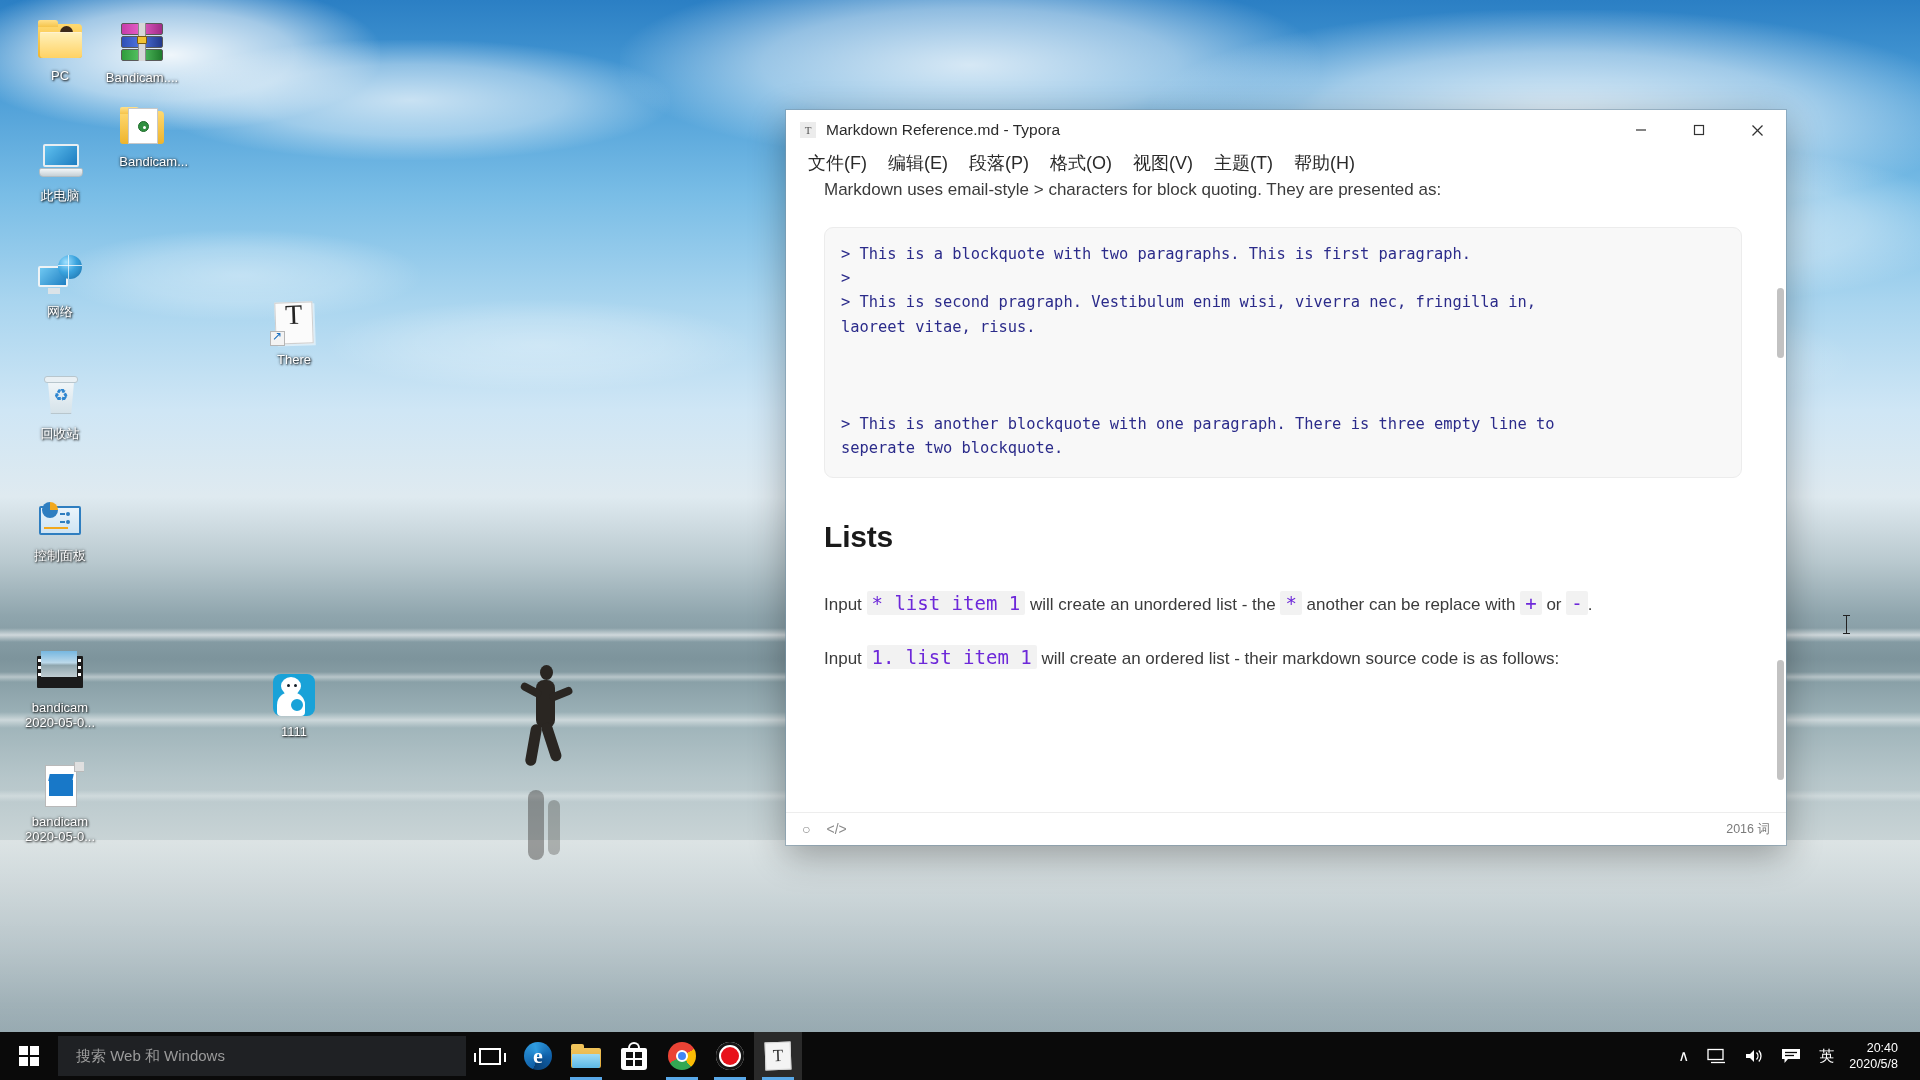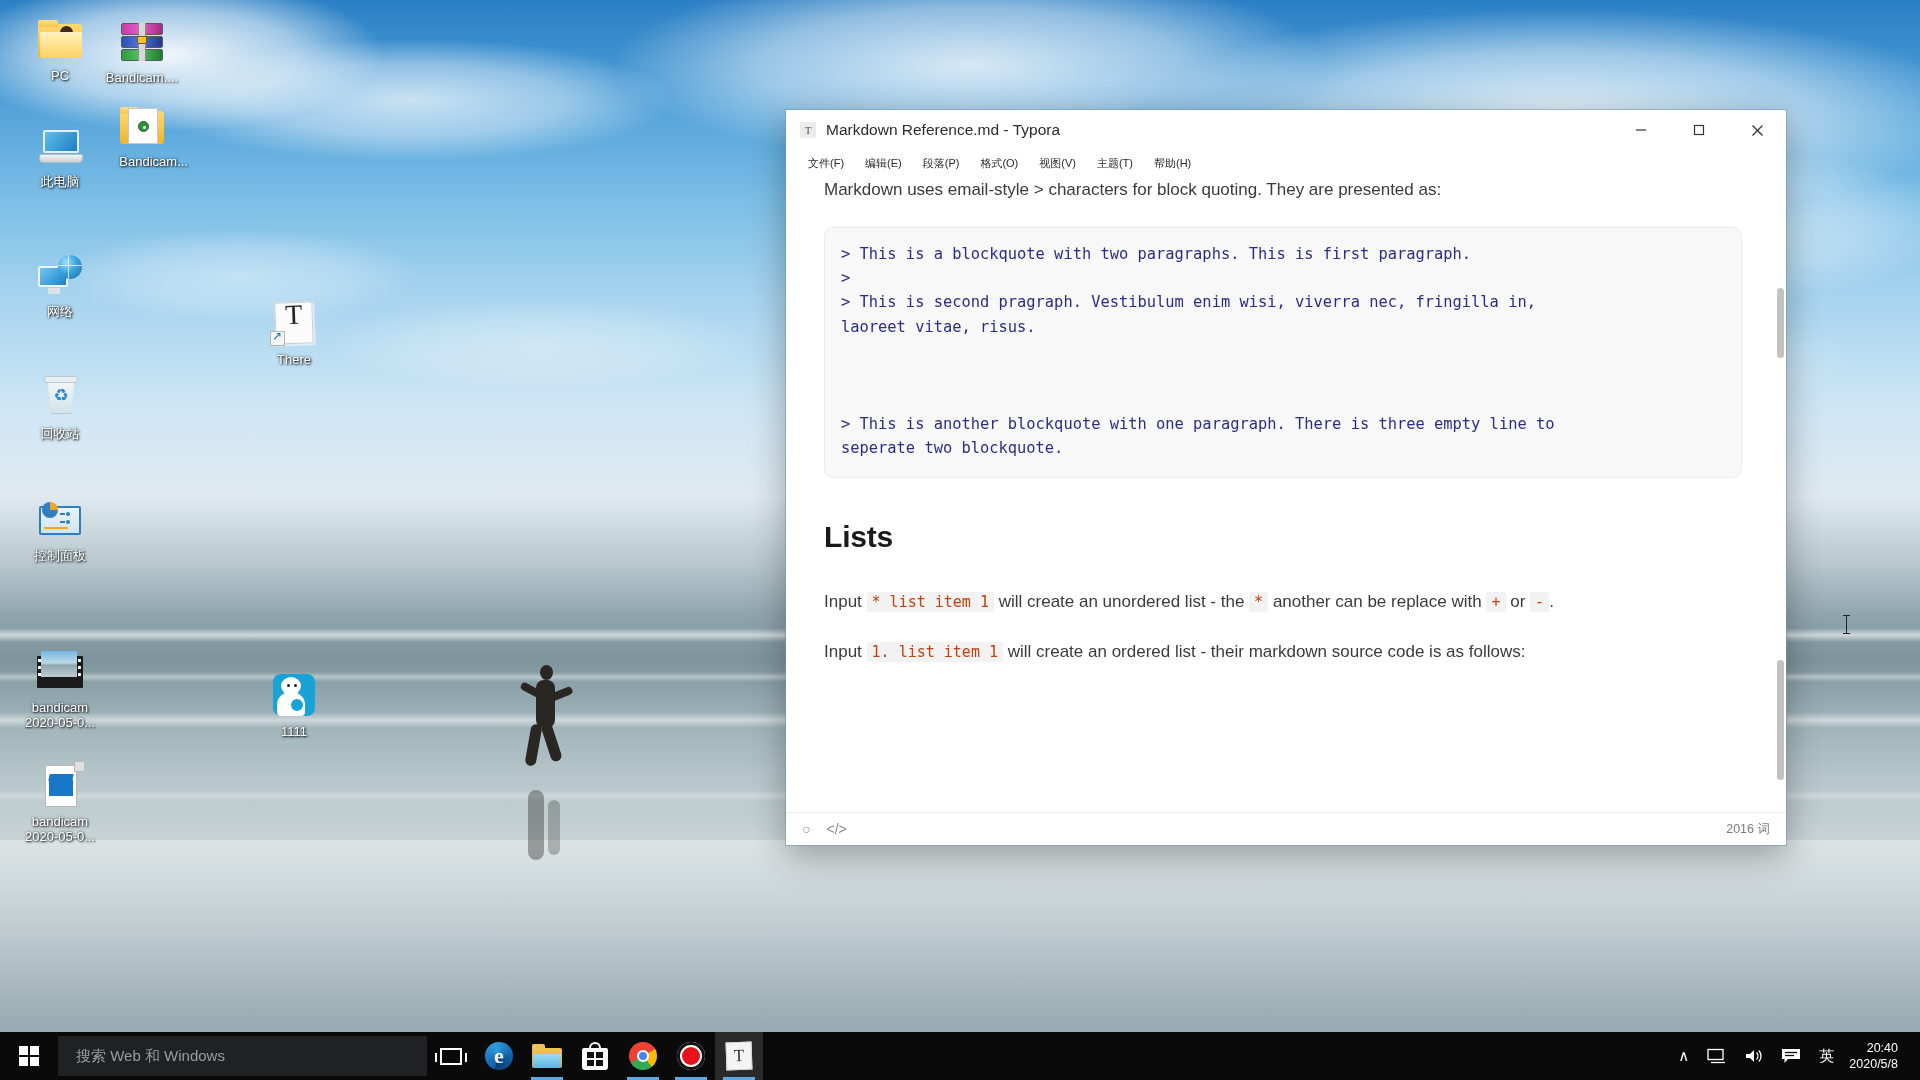--- a/index.html
+++ b/index.html
@@ -187,21 +187,21 @@
     color: #333;
   }
   #btn-min { right: 116px; }
   #btn-max { right: 58px; }
   #btn-close { right: 0; }
 
   #menubar {
     height: 26px;
     display: flex; align-items: center;
     padding-left: 14px;
-    font-size: 11px;
+    font-size: 18px;
     color: #2a2a2a;
     background: #fff;
   }
   #menubar .mitem { padding: 2px 8px; margin-right: 5px; cursor: default; }
 
   #content {
     position: absolute;
     left: 0; top: 66px; right: 0; bottom: 33px;
     overflow: hidden;
     background: #fff;
@@ -230,22 +230,22 @@
     line-height: 1.58;
     color: #2b2b8a;
     white-space: pre-wrap;
     word-break: break-word;
   }
   code.inline {
     background: #f2f2f2;
     border-radius: 2px;
     padding: 1px 5px;
     font-family: "DejaVu Sans Mono", monospace;
-    font-size: 15px;
-    color: #c2410c;
+    font-size: 19px;
+    color: #6d28d9;
   }
   .cursor-caret {
     position: absolute;
     left: 1060px; top: 505px;
     width: 1px; height: 19px;
     background: #222;
   }
   .cursor-caret::before, .cursor-caret::after {
     content:''; position:absolute; left:-3px; width:7px; height:1px; background:#222;
   }
@@ -281,21 +281,21 @@
   
   #taskbar {
     position: absolute; left: 0; bottom: 0; width: 1920px; height: 48px;
     background: #0a0a0a;
     display: flex; align-items: center;
   }
   #start { width: 58px; height: 48px; display:flex; align-items:center; justify-content:center; }
   .winlogo { width:20px; height:20px; display:grid; grid-template-columns:1fr 1fr; grid-template-rows:1fr 1fr; gap:2.5px; }
   .winlogo i { background:#fff; display:block; }
   #searchbox {
-    width: 369px; height: 40px;
+    width: 408px; height: 40px;
     background: #1f2124;
     display: flex; align-items: center;
     padding-left: 18px;
     color: #9b9b9b; font-size: 15px;
   }
   .tbtn { width: 48px; height: 48px; display:flex; align-items:center; justify-content:center; position:relative; }
   .tbtn.active { background: #2a2a2a; }
   .tbtn.running::after {
     content:''; position:absolute; left:8px; right:8px; bottom:0; height:3px; background:#59a8e8;
   }
@@ -396,21 +396,21 @@
   <div class="dicon" style="left:96px; top:102px;text-align:right;">
     <div class="glyph">
       <span class="ic-ofold-back"></span>
         <span class="ic-ofold-tab"></span>
       <span class="ic-ofold-page"></span>
         <span class="ic-ofold-disc"></span>
     </div>
     <span class="cap">Bandicam...</span>
   </div>
 
-  <div class="dicon" style="left:14px; top:122px;">
+  <div class="dicon" style="left:14px; top:136px;">
     <div class="glyph">
       <span class="ic-mon-screen"></span>
         <span class="ic-mon-base"></span>
     </div>
     <span class="cap">此电脑</span>
   </div>
 
   <div class="dicon" style="left:14px; top:252px;">
     <div class="glyph">
       <span class="ic-net-screen"></span>

